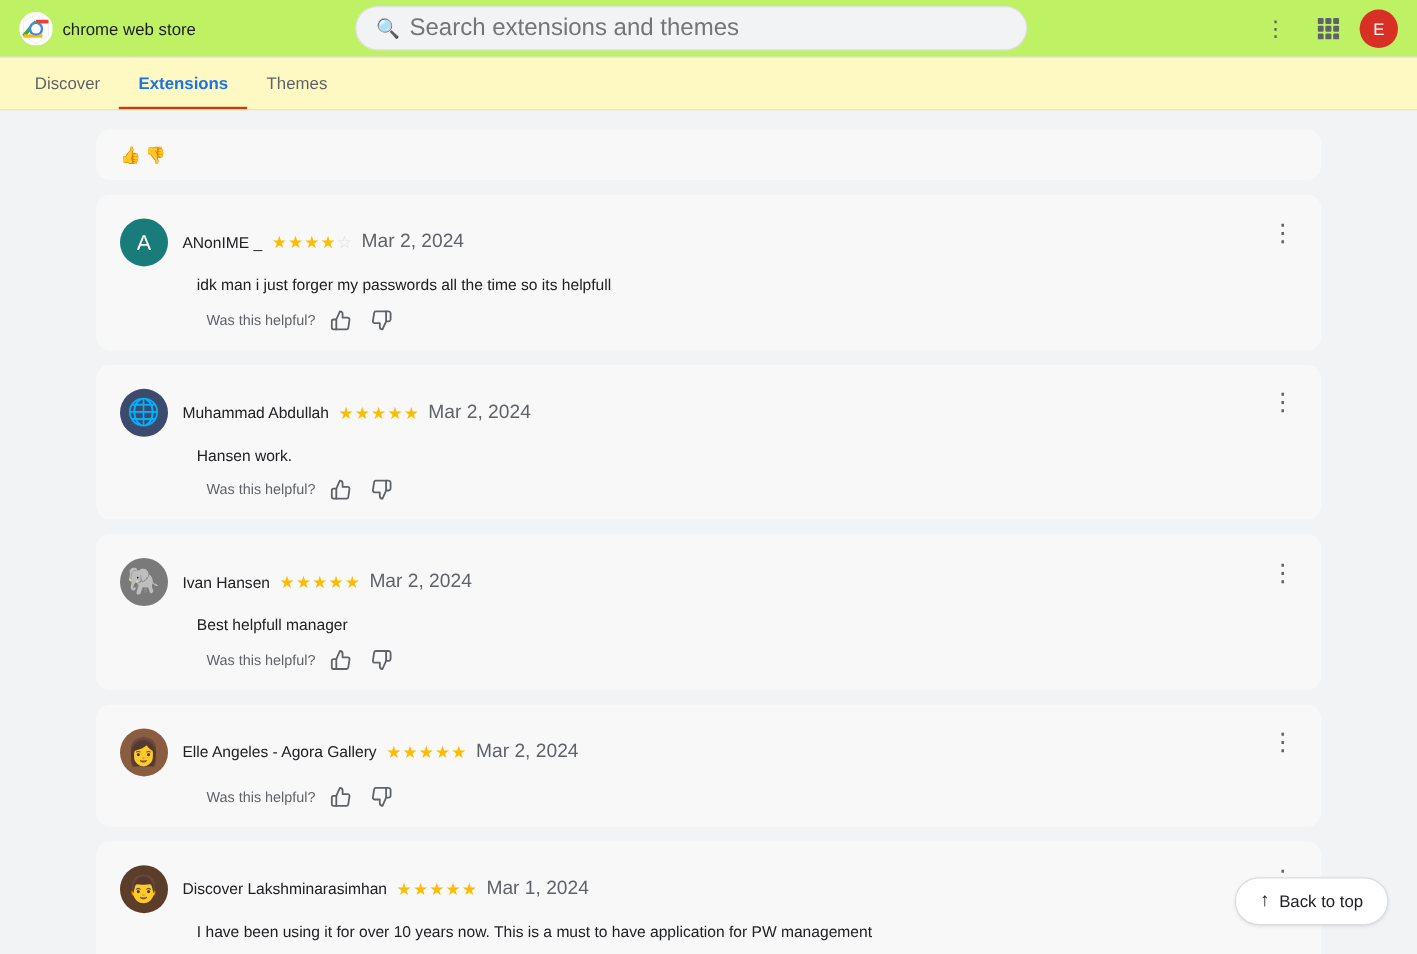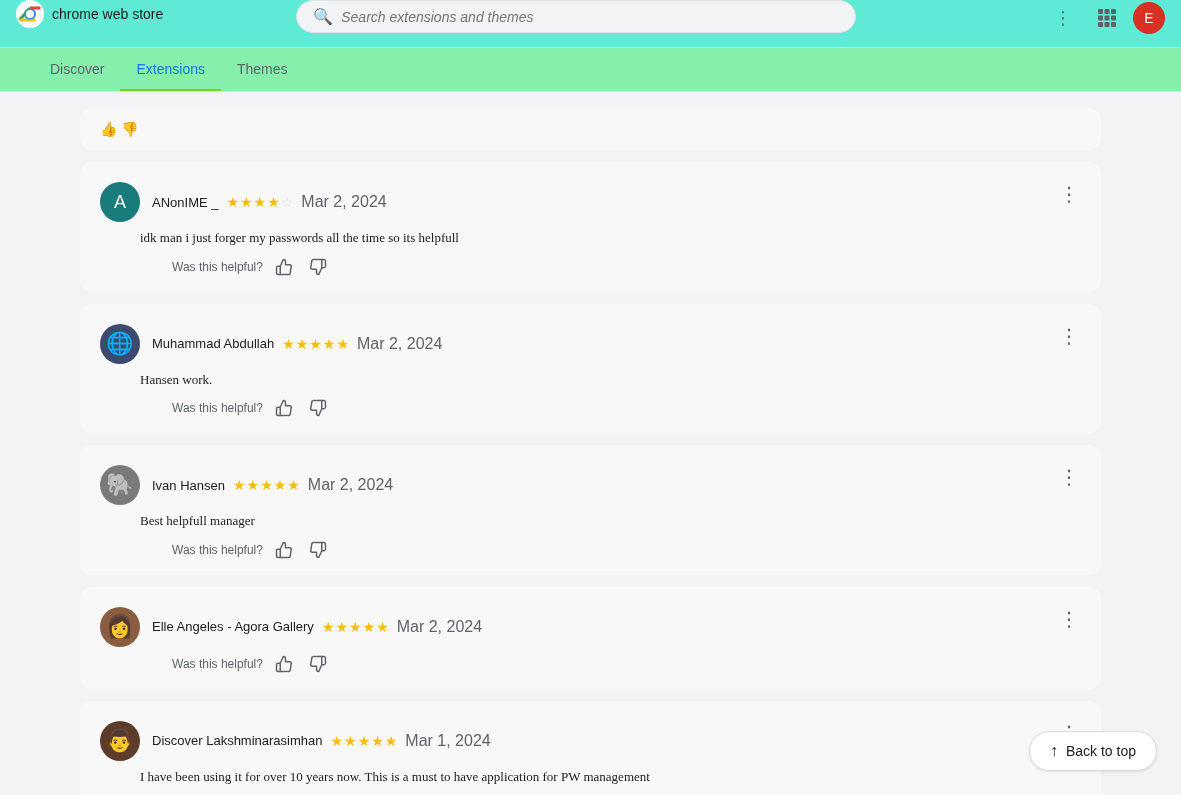--- a/index.html
+++ b/index.html
@@ -1,22 +1,22 @@
 <!DOCTYPE html>
 <html><head>
   <meta charset="utf-8">
   <style>
     * { box-sizing: border-box; margin: 0; padding: 0; }
     body { font-family: 'Segoe UI', Arial, sans-serif; background: #f1f3f4; min-height: 795px; }
 
     
     .header {
       display: flex;
-      align-items: flex-start;
-      background: #5eead4;
+      align-items: center;
+      background: #bef264;
       padding: 0 16px;
       height: 48px;
       border-bottom: 1px solid #e0e0e0;
       gap: 12px;
     }
     .logo-area {
       display: flex;
       align-items: center;
       gap: 8px;
       min-width: 180px;
@@ -38,24 +38,23 @@
       background: #f1f3f4;
       border-radius: 24px;
       padding: 6px 16px;
       gap: 8px;
       border: 1px solid #e0e0e0;
     }
     .search-bar input {
       border: none;
       background: transparent;
       outline: none;
-      font-size: 14px;
+      font-size: 20px;
       color: #202124;
       width: 100%;
-      font-style: italic;
     }
     .header-icons {
       display: flex;
       align-items: center;
       gap: 8px;
       margin-left: auto;
     }
     .icon-btn {
       width: 36px;
       height: 36px;
@@ -79,40 +78,40 @@
       cursor: pointer;
       font-size: 14px;
       font-weight: 500;
       display: flex;
       align-items: center;
       justify-content: center;
     }
 
     
     .nav {
-      background: #86efac;
-      display: flex;
-      align-items: center;
-      padding: 0 34px;
+      background: #fef9c3;
+      display: flex;
+      align-items: center;
+      padding: 0 13px;
       border-bottom: 1px solid #e0e0e0;
       height: 44px;
       gap: 0;
     }
     .nav-item {
       padding: 12px 16px;
       font-size: 14px;
       color: #5f6368;
       cursor: pointer;
       border-bottom: 2px solid transparent;
       text-decoration: none;
     }
     .nav-item.active {
       color: #1a73e8;
-      border-bottom: 2px solid #84cc16;
-      font-weight: 400;
+      border-bottom: 2px solid #c2410c;
+      font-weight: 700;
     }
 
     
     .main {
       padding: 16px 80px;
       max-width: 1181px;
       margin: 0 auto;
     }
 
     
@@ -186,23 +185,22 @@
     .star-full { color: #fbbc04; }
     .star-empty { color: #dadce0; }
     .review-date {
       font-size: 16px;
       color: #5f6368;
     }
     .review-text {
       font-size: 13px;
       color: #202124;
       margin-bottom: 8px;
-      margin-left: 40px;
+      margin-left: 64px;
       line-height: 1.5;
-      font-family: Liberation Serif, serif;
     }
     .helpful-row {
       display: flex;
       align-items: center;
       gap: 8px;
       margin-left: 72px;
     }
     .helpful-text {
       font-size: 12px;
       color: #5f6368;

